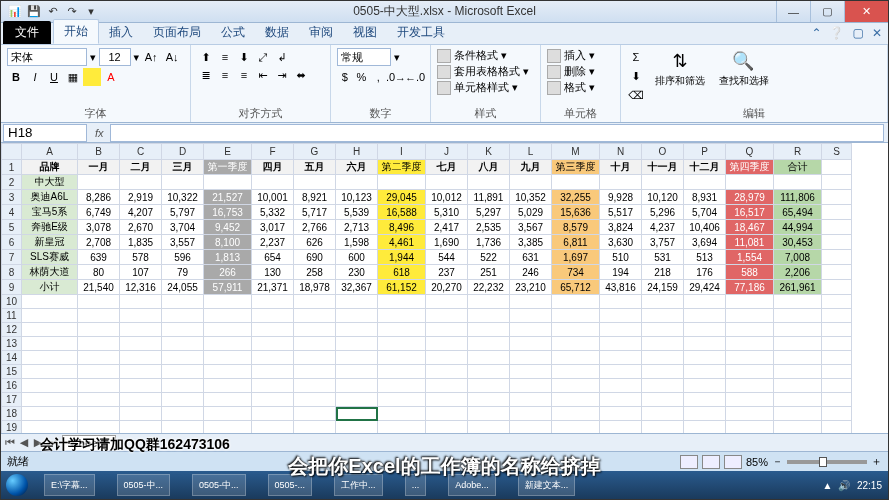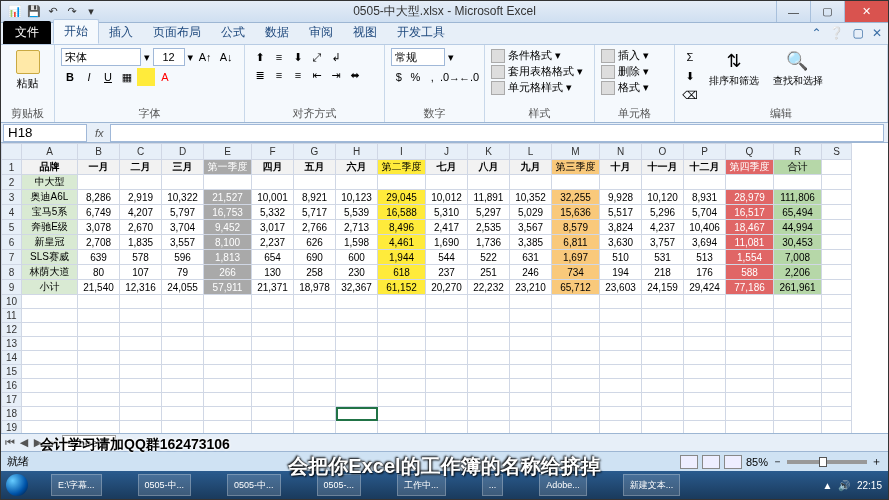--- a/index.html
+++ b/index.html
@@ -53,21 +53,21 @@
   .sheet-tab { padding:1px 8px; background:#fff; border:1px solid #999; border-bottom:none; margin-left:1px; font-size:11px;}
   .sheet-tab.active { background:#fff; font-weight:bold;}
   .statusbar { height:20px; background:#cfe2f3; border-top:1px solid #9db6d3; display:flex; align-items:center; justify-content:space-between; font-size:11px; padding:0 6px;}
   .zoom-group { display:flex; align-items:center; gap:4px;}
   .view-btn { width:18px; height:14px; border:1px solid #888; background:#eef;}
   .zoom-slider { width:80px; height:4px; background:#999; position:relative;}
   .zoom-thumb { position:absolute; left:40%; top:-3px; width:8px; height:10px; background:#fff; border:1px solid #555;}
   .taskbar { height:28px; background:linear-gradient(#2a5b8e,#1a3a5c); display:flex; align-items:center; font-size:10px; color:#fff;}
   .start-orb { width:32px; height:28px; display:flex; align-items:center; justify-content:center;}
   .orb { width:22px; height:22px; border-radius:50%; background:radial-gradient(circle at 30% 30%, #6cf, #05a 60%, #013);}
-  .task-item { height:22px; padding:0 6px; margin:0 18px; background:rgba(255,255,255,0.15); border:1px solid rgba(255,255,255,0.25); display:flex; align-items:center; max-width:80px; overflow:hidden; font-size:9px;}
+  .task-item { height:22px; padding:0 6px; margin:0 11px; background:rgba(255,255,255,0.15); border:1px solid rgba(255,255,255,0.25); display:flex; align-items:center; max-width:80px; overflow:hidden; font-size:9px;}
   .tray { margin-left:auto; display:flex; align-items:center; gap:6px; padding-right:6px; font-size:10px;}
   .overlay-text { position:absolute; color:#000; font-size:14px; font-weight:bold; text-shadow:0 0 3px #fff,0 0 3px #fff; pointer-events:none;}
   .subtitle { position:absolute; bottom:20px; left:50%; transform:translateX(-50%); color:#fff; font-size:20px; font-weight:bold; text-shadow:1px 1px 2px #000,-1px -1px 2px #000; pointer-events:none; white-space:nowrap;}
   .ribbon .cond-row { display:flex; align-items:center; gap:3px; font-size:11px; margin-bottom:1px;}
   .mini-icon { width:14px; height:14px; background:#ddd; border:1px solid #aaa;}
 </style>
 </head>
 <body>
 
 <div class="win-frame">
@@ -100,27 +100,20 @@
     <div class="r-tab">开发工具</div>
     <div class="help-icons">
       <span>⌃</span>
       <span style="color:#1f7a1f;">❔</span>
       <span>▢</span>
       <span>✕</span>
     </div>
   </div>
 
   <div class="ribbon">
-    <div class="group" style="width:54px;">
-      <div class="big-btn">
-        <div class="big-icon"></div>
-        <span>粘贴</span>
-      </div>
-      <div class="group-label">剪贴板</div>
-    </div>
     <div class="group" style="width:190px;">
       <div>
         <div class="font-row">
           <input class="font-name" value="宋体" style="">
           <span>▾</span>
           <input class="font-size" value="12" style="">
           <span>▾</span>
           <span class="small-btn">A↑</span>
           <span class="small-btn">A↓</span>
         </div>
@@ -468,21 +461,21 @@
             <td class="num">24,055</td>
             <td class="q1 num">57,911</td>
             <td class="num">21,371</td>
             <td class="num">18,978</td>
             <td class="num">32,367</td>
             <td class="q2 num">61,152</td>
             <td class="num">20,270</td>
             <td class="num">22,232</td>
             <td class="num">23,210</td>
             <td class="q3 num">65,712</td>
-            <td class="num">23,603</td>
+            <td class="num">43,816</td>
             <td class="num">24,159</td>
             <td class="num">29,424</td>
             <td class="q4 num">77,186</td>
             <td class="total num">261,961</td>
             <td></td>
           </tr>
           <tr>
             <th class="row-h">10</th>
             <td class=""></td>
             <td class=""></td>

